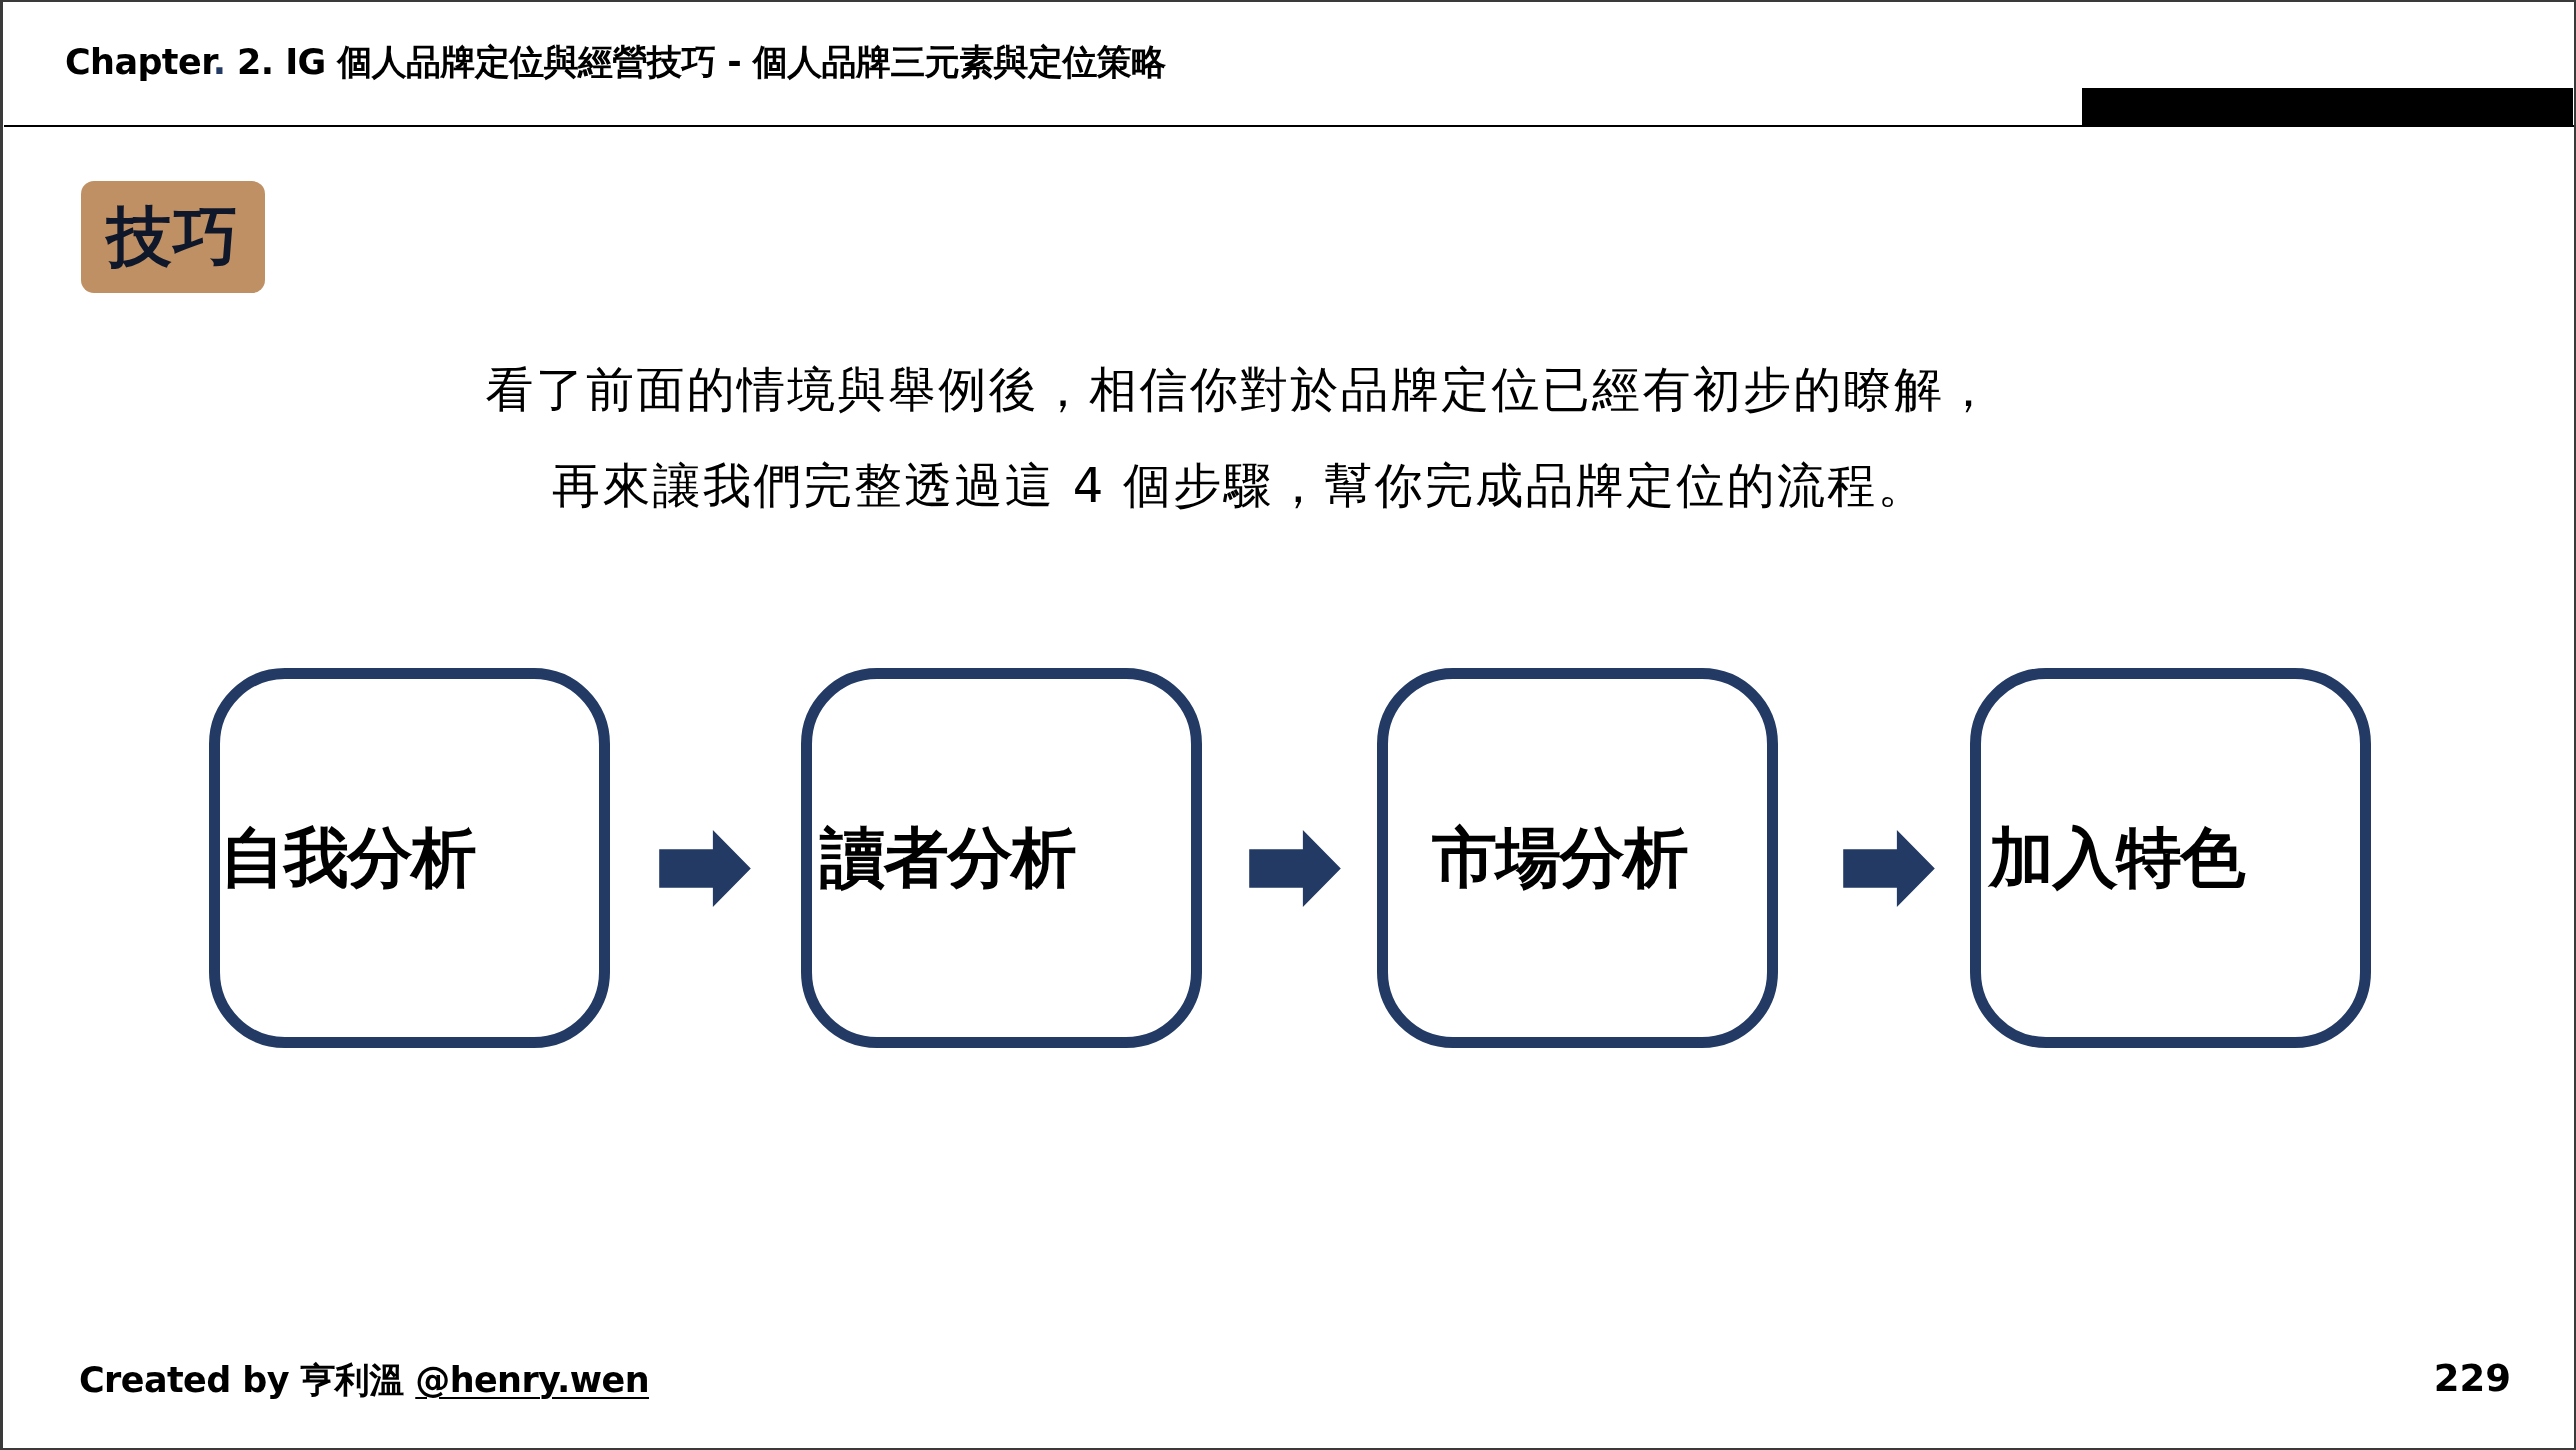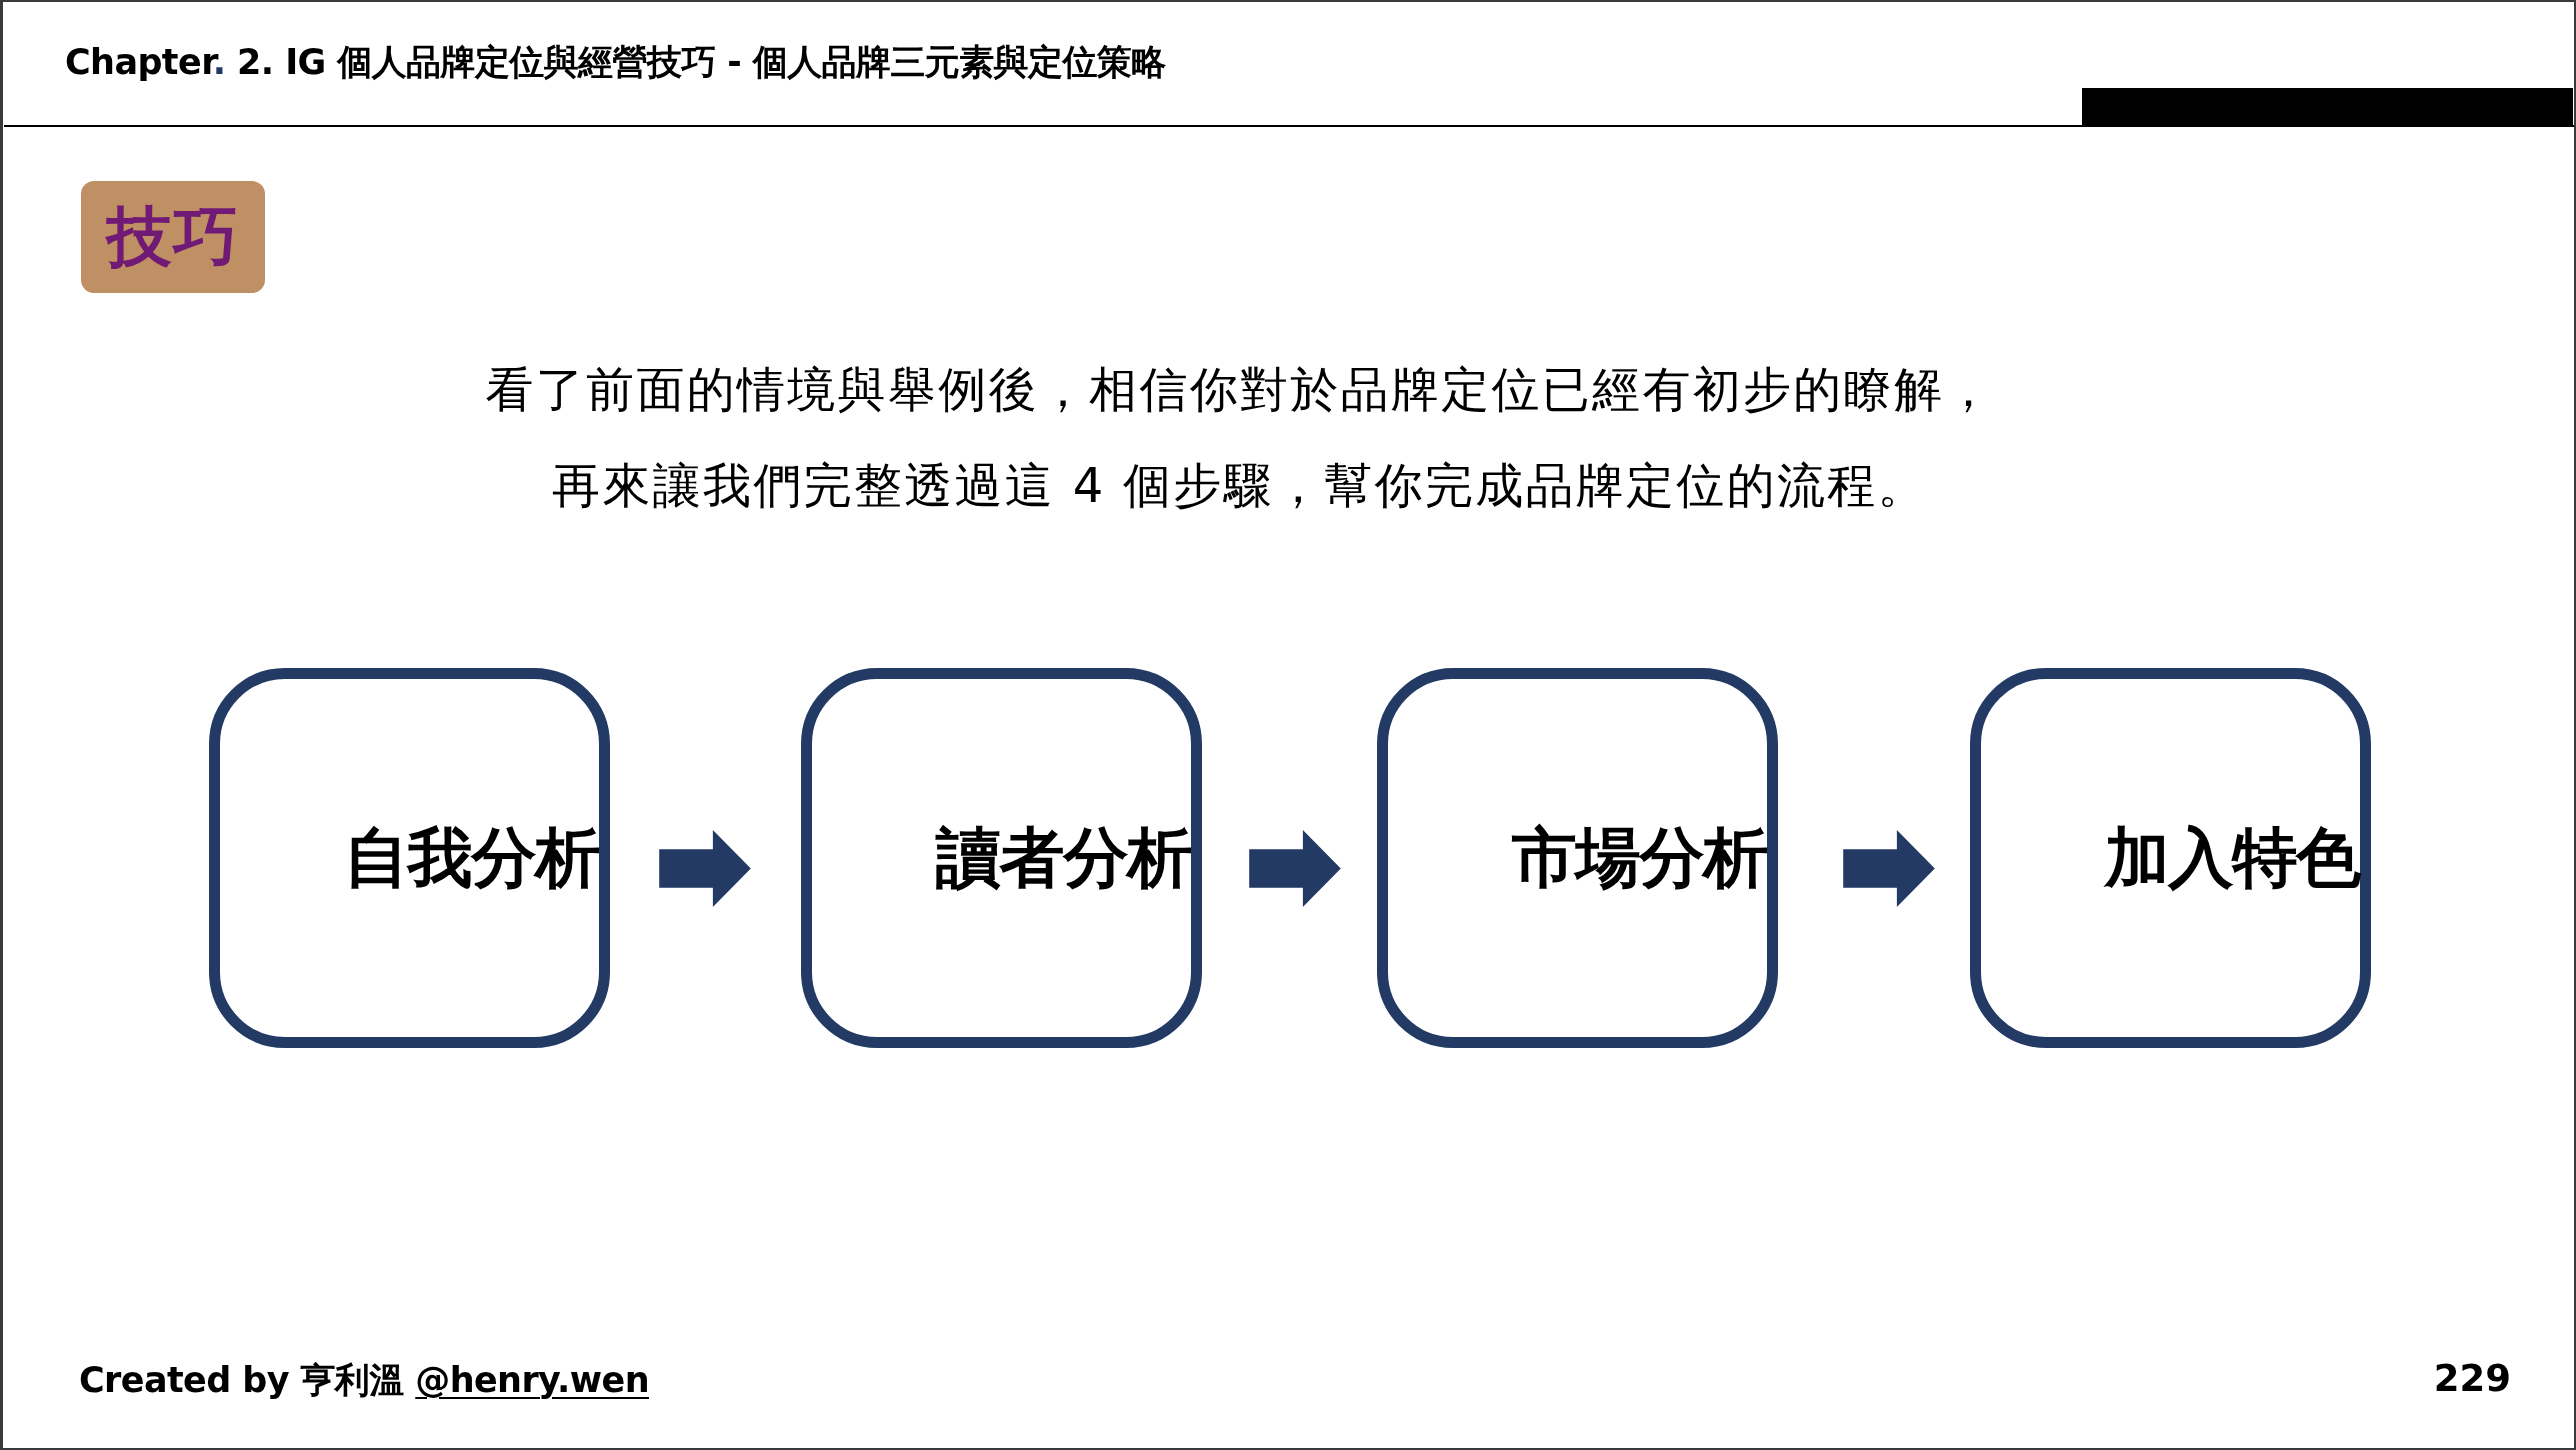--- a/index.html
+++ b/index.html
@@ -6,29 +6,29 @@
   body { width:2576px; height:1450px; position:relative; overflow:hidden;
          font-family:"DejaVu Sans", "Liberation Sans", sans-serif; color:#000; }
   .frame { position:absolute; left:0; top:0; width:2576px; height:1450px;
            box-sizing:border-box; border:2.9px solid #3a3a3a; border-left-width:3.5px; }
   .header-title { position:absolute; left:65px; top:39px; font-size:35px; font-weight:bold;
                   white-space:nowrap; letter-spacing:-0.6px; }
   .header-title .dot { color:#223a64; }
   .header-rule { position:absolute; left:3.5px; top:125px; width:2570px; height:2.3px; background:#000; }
   .header-bar { position:absolute; left:2082px; top:88px; width:491px; height:37px; background:#000; }
   .badge { position:absolute; left:81px; top:181px; width:184px; height:112px; border-radius:13px;
-           background:#c09065; color:#701a75; font-size:65px; font-weight:bold;
+           background:#c09065; color:#0f172a; font-size:65px; font-weight:bold;
            display:flex; align-items:center; justify-content:center; letter-spacing:1.2px;text-align:center; }
   .intro { position:absolute; left:0; width:2480px; text-align:center; font-size:48px;
            white-space:nowrap; letter-spacing:2.3px; }
   .intro.l1 { top:358px; }
   .intro.l2 { top:454px; }
   .step { position:absolute; top:668px; width:401px; height:380px; box-sizing:border-box;
           border:11.7px solid #223a64; border-radius:76px; background:#fff;
-          display:flex; align-items:center; justify-content:flex-end; }
+          display:flex; align-items:center; justify-content:flex-start; }
   .step span { font-size:65px; font-weight:bold; letter-spacing:-1.2px; }
   .arrow { position:absolute; top:830px; width:92px; height:77px; }
   .footer-credit { position:absolute; left:67px; top:1357px; font-size:35px; font-weight:bold;
                    white-space:nowrap; letter-spacing:-0.6px;margin-left:12px; }
   .footer-credit .handle { text-decoration:underline; text-underline-offset:4.7px; text-decoration-thickness:2.3px; }
   .page-num { position:absolute; right:65px; top:1357px; font-size:37px; font-weight:bold; }
 </style>
 </head>
 <body>
 

